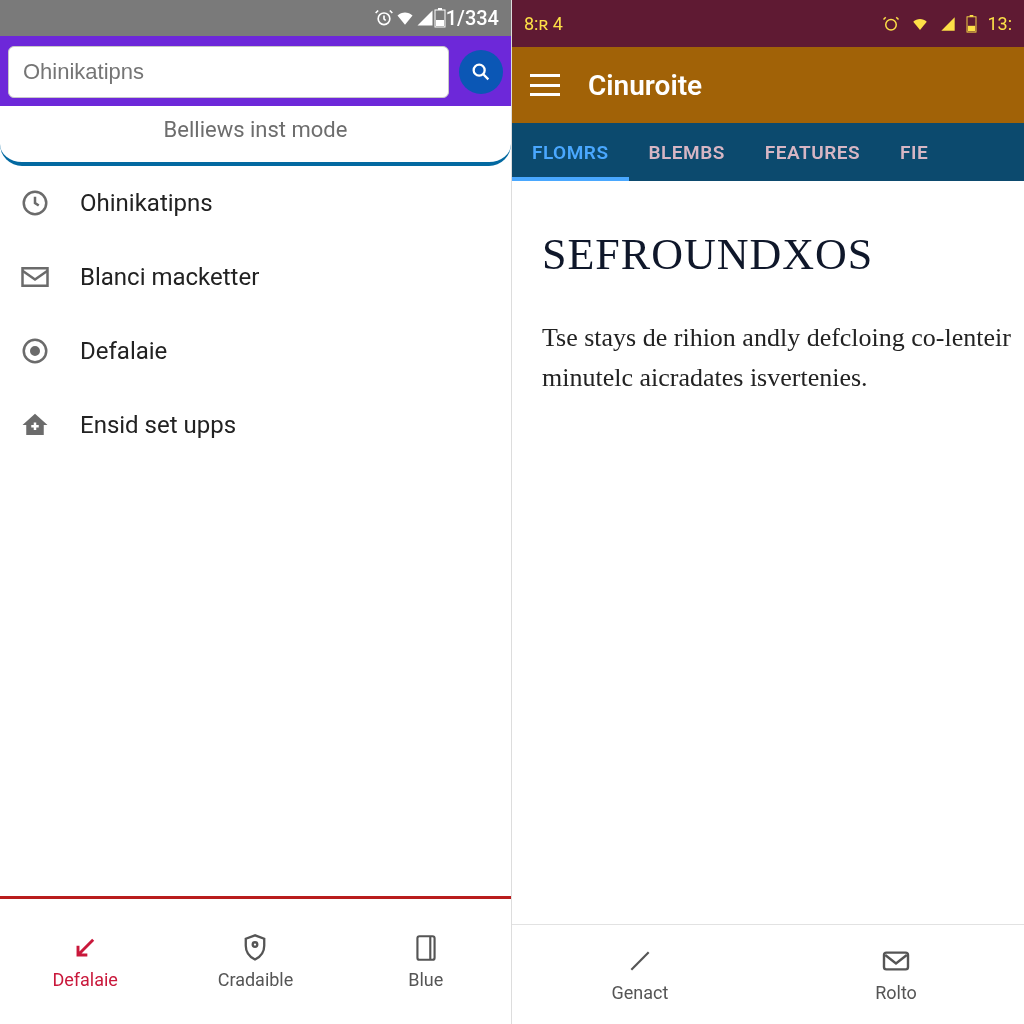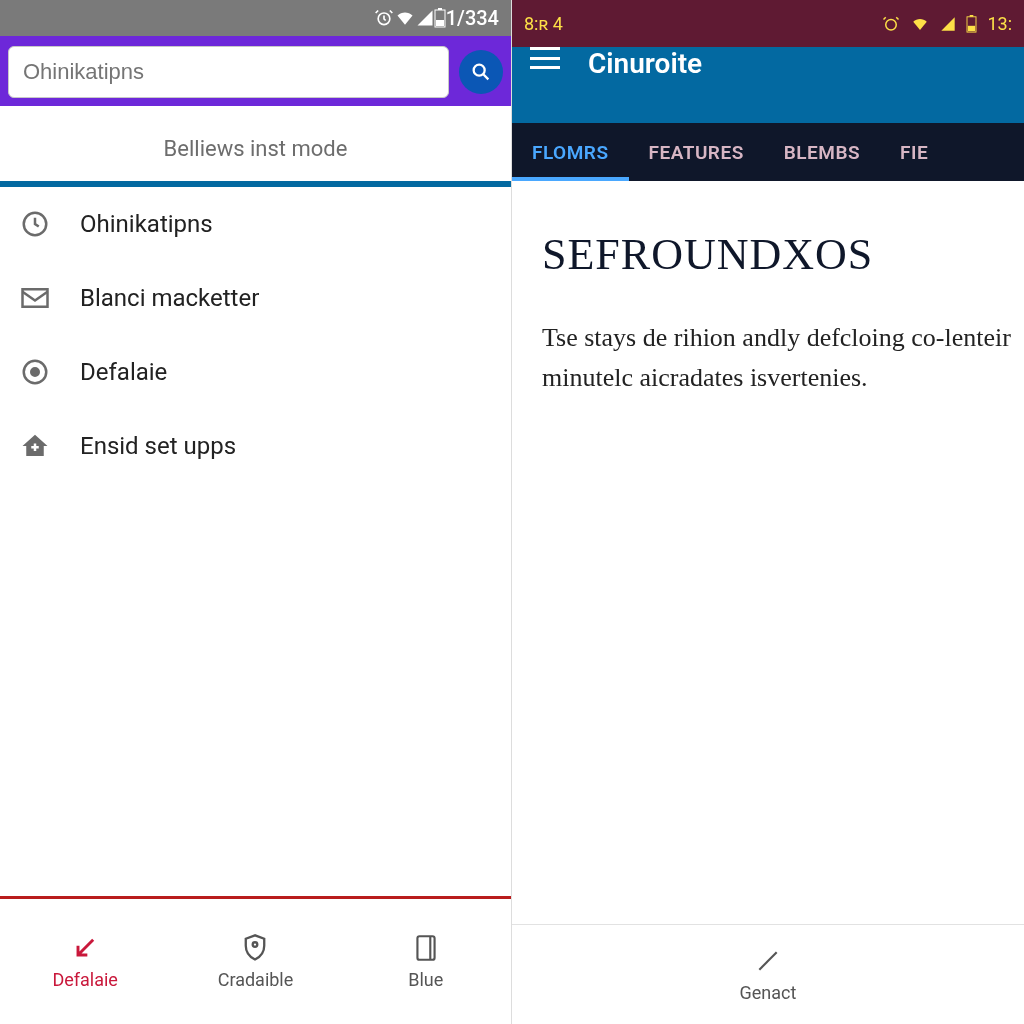--- a/index.html
+++ b/index.html
@@ -53,22 +53,23 @@
     background: #0b57b5;
     display: flex; align-items: center; justify-content: center;
     color: #fff;
   }
 
   
   .subheader {
     text-align: center;
     color: #6d6d6d;
     font-size: 22px;
-    padding: 30px 0 20px;
-    border-bottom: 6px solid #0369a1;
+    padding: 11px 0 20px;
+    border-bottom: 4px solid #0369a1;
+    border-radius: 22px;
   }
 
   
   .list { flex: 1; }
   .list-item {
     display: flex;
     align-items: center;
     gap: 28px;
     padding: 20px 18px;
     font-size: 24px;
@@ -111,35 +112,35 @@
     align-items: center;
     justify-content: space-between;
     padding: 0 12px;
     font-size: 18px;
   }
   .statusbar-right .left-grp,
   .statusbar-right .right-grp { display: flex; align-items: center; gap: 10px; }
 
   
   .appbar {
-    background: #0369a1;
+    background: #a16207;
     color: #fff;
     height: 76px;
     display: flex;
-    align-items: flex-start;
+    align-items: center;
     padding: 0 18px;
     gap: 28px;
   }
   .hamburger { width: 30px; height: 22px; display: flex; flex-direction: column; justify-content: space-between; }
   .hamburger span { display:block; height: 3px; background: #fff; }
   .app-title { font-size: 28px; font-weight: 600; }
 
   
   .tabbar {
-    background: #0f172a;
+    background: #0c4a6e;
     display: flex;
     height: 58px;
     overflow: hidden;
   }
   .tab {
     padding: 0 20px;
     display: flex;
     align-items: center;
     font-size: 19px;
     font-weight: 600;
@@ -341,33 +342,42 @@
     <div class="hamburger">
       <span></span>
         <span></span>
         <span></span>
     </div>
     <div class="app-title">Cinuroite</div>
   </div>
 
   <div class="tabbar">
     <div class="tab active">Flomrs</div>
+    <div class="tab">Blembs</div>
     <div class="tab">Features</div>
-    <div class="tab">Blembs</div>
     <div class="tab">Fie</div>
   </div>
 
   <div class="article">
     <h1 class="article-title">SEFROUNDXOS</h1>
     <p class="article-body">Tse stays de rihion andly defcloing co-lenteir minutelc aicradates isvertenies.</p>
   </div>
 
   <div class="bottom-nav-right bottom-nav">
     <div class="nav-item">
       <span class="nav-icon">
         <svg width="26" height="26" viewBox="0 0 24 24" fill="none" stroke="currentColor" stroke-width="2">
             <path d="M4 20 20 4"></path>
           </svg>
       </span>
       <span>Genact</span>
     </div>
+    <div class="nav-item">
+      <span class="nav-icon">
+        <svg width="30" height="24" viewBox="0 0 24 20" fill="none" stroke="currentColor" stroke-width="2">
+            <rect x="2" y="3" width="20" height="14" rx="2"></rect>
+            <path d="M3 5l9 7 9-7"></path>
+          </svg>
+      </span>
+      <span>Rolto</span>
+    </div>
   </div>
 </div>
 
 </body></html>

